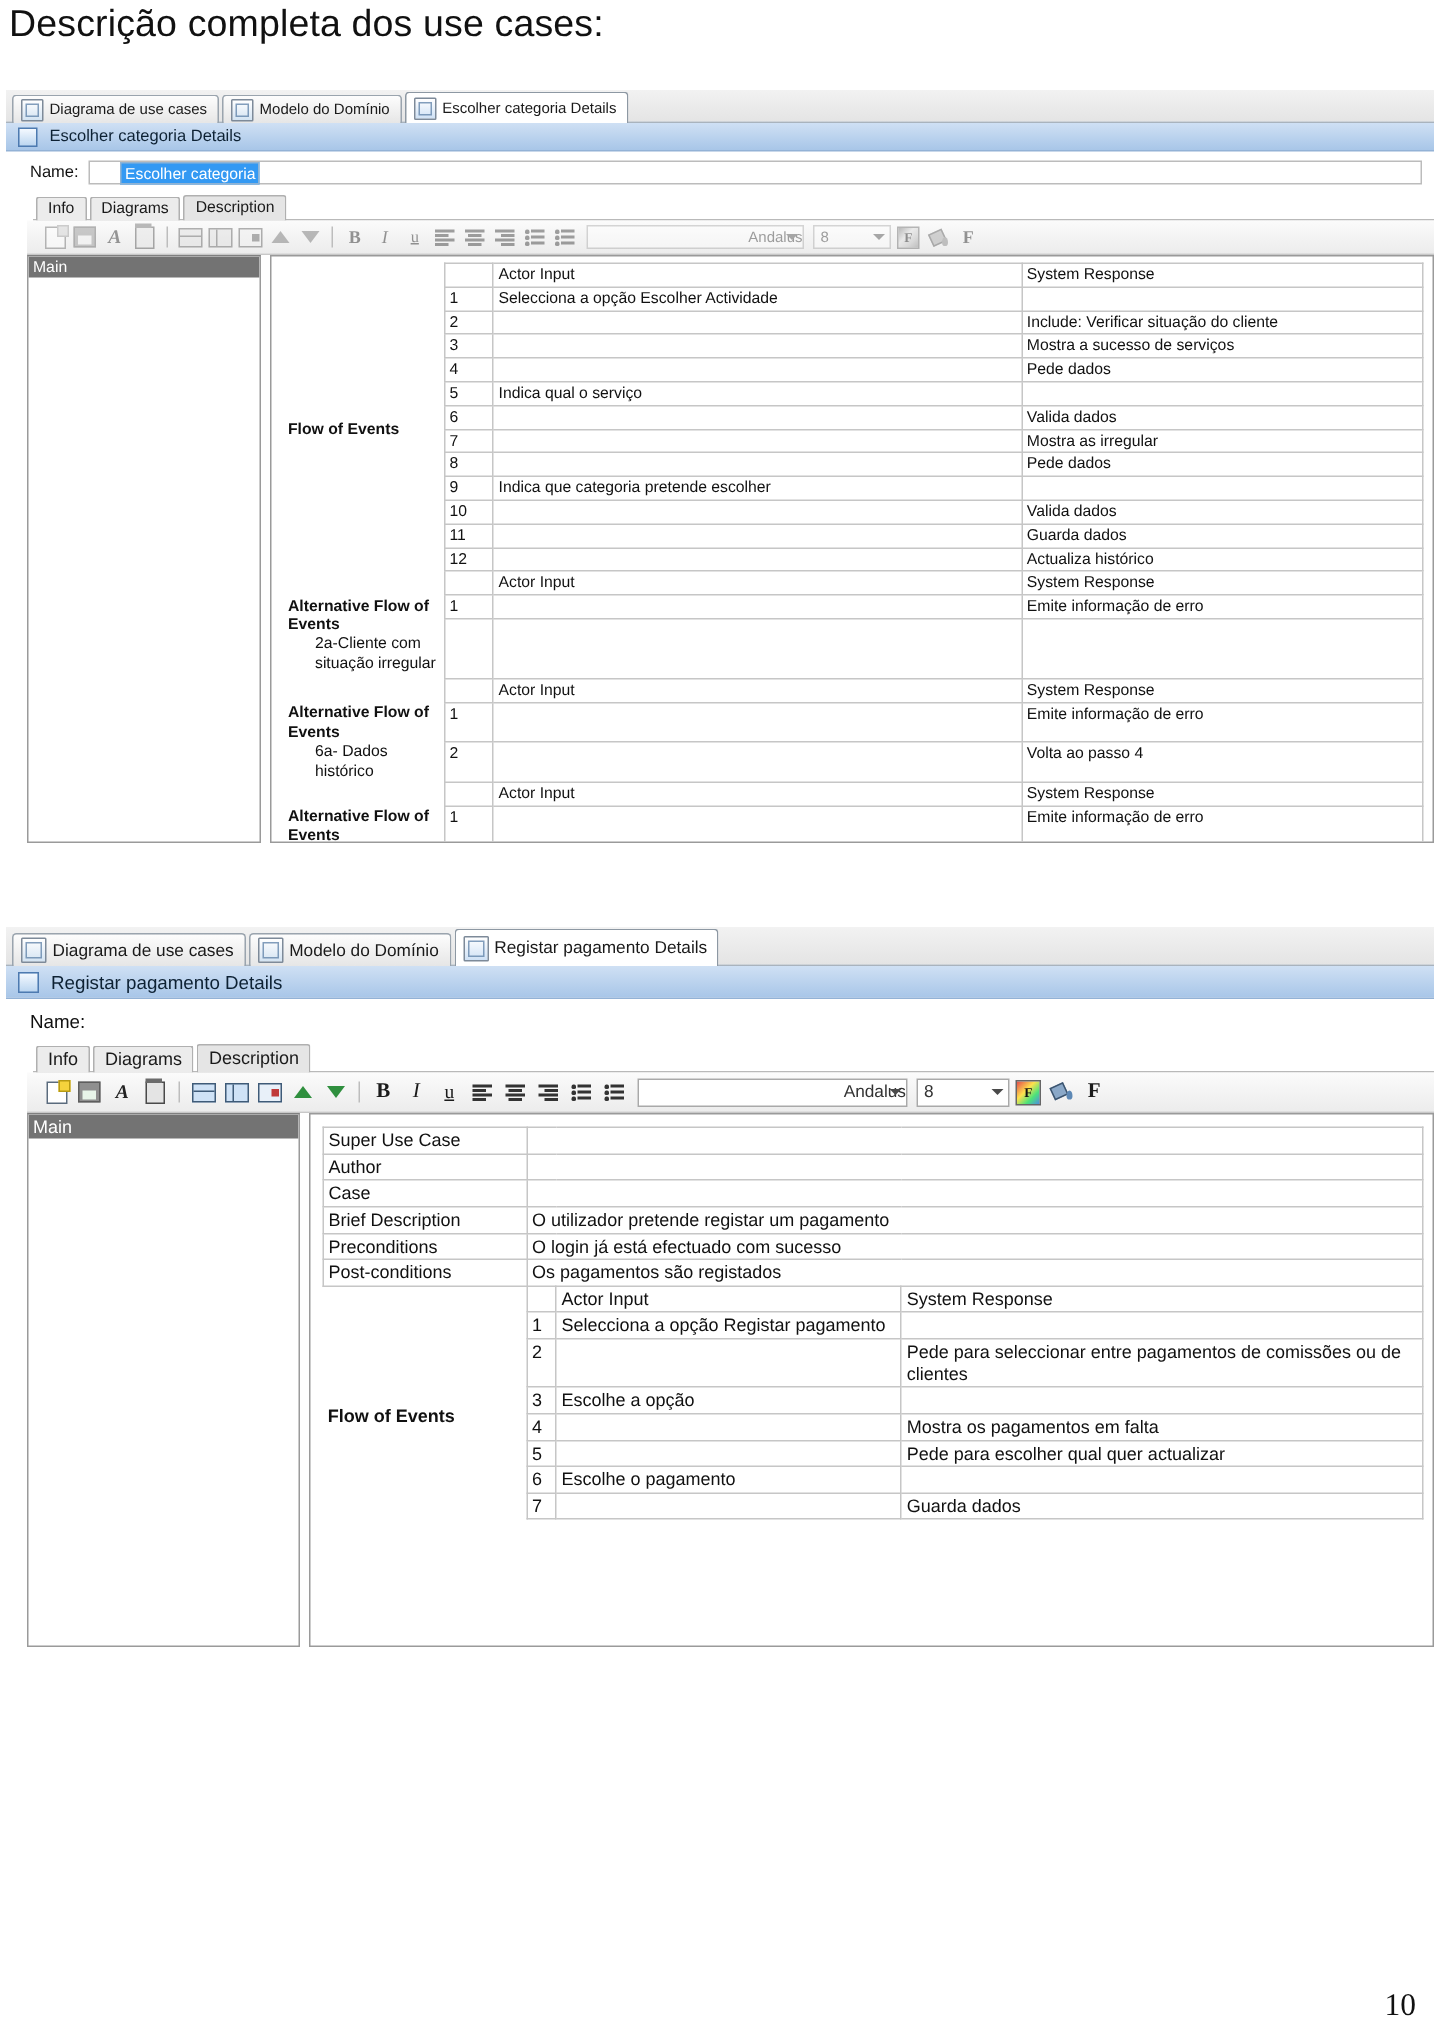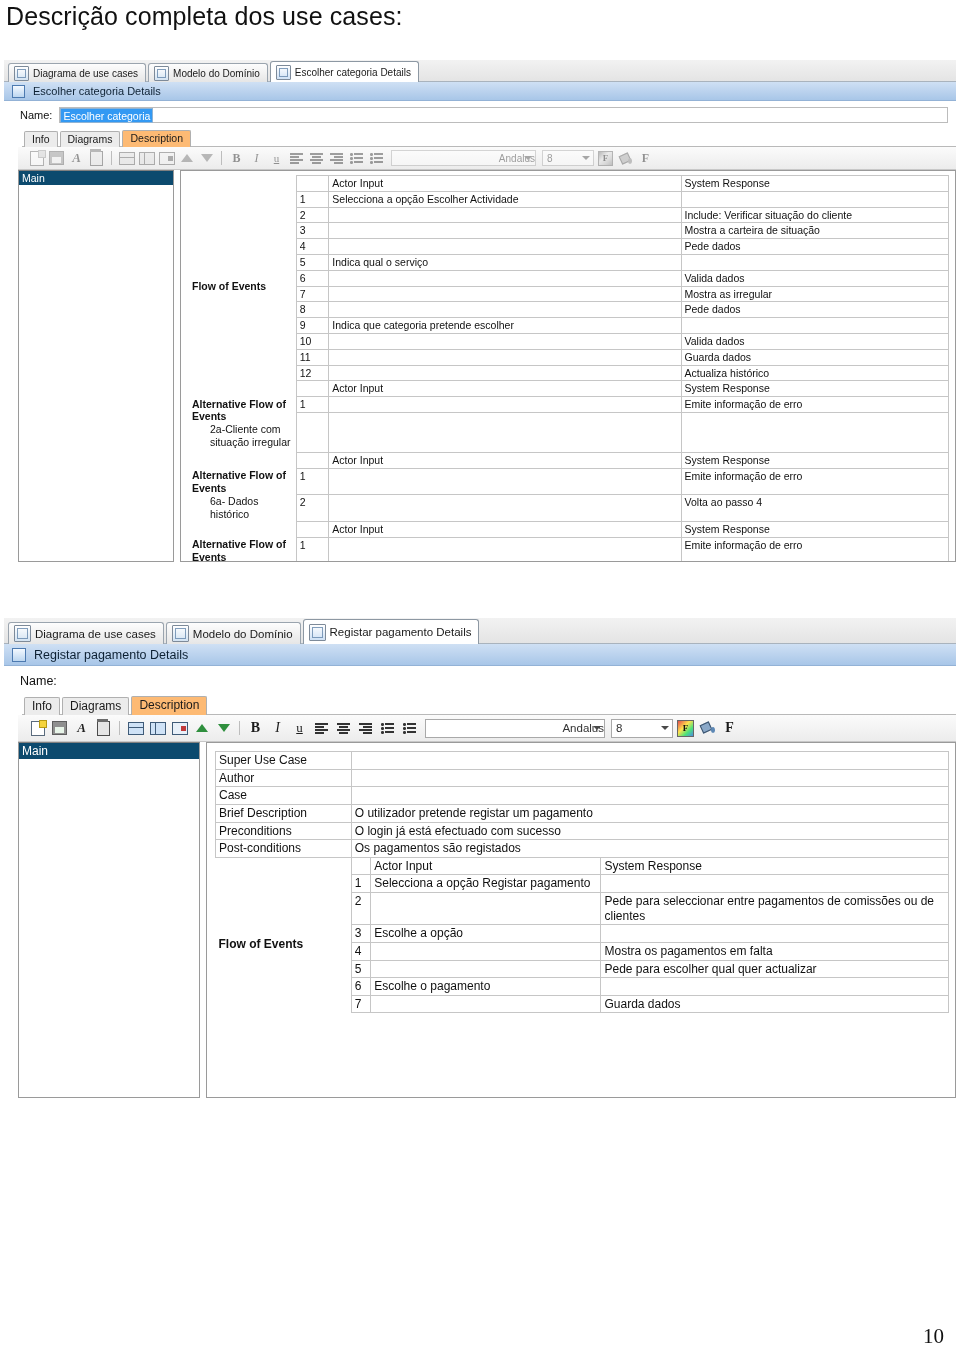--- a/index.html
+++ b/index.html
@@ -119,20 +119,21 @@
   .name-input {
     flex: 1 1 auto;
     height: 15px;
     border: 1px solid #b4b4b4;
     background: #fff;
     font-size: 10.5px;
     line-height: 15px;
     padding: 0 2px;
     box-sizing: border-box;
     color: #111;
+    margin-left: 20px;
   }
   .name-input.selected {
     background: #3399f3;
     color: #ffffff;
     border-color: #8fb3d4;
     display: inline-block;
     flex: 0 0 auto;
     min-width: 88px;
   }
   .name-input-wrap {
@@ -161,21 +162,21 @@
     border-bottom: none;
     background: #ececec;
     margin-right: 2px;
     color: #1a1a1a;
     border-radius: 2px 2px 0 0;
     position: relative;
     top: 1px;
     white-space: nowrap;
   }
   .inner-tab.active {
-    background: #fdba74;
+    background: #e5e5e5;
     padding-bottom: 3px;
     top: 1px;
     z-index: 2;
   }
 
   
   .toolbar {
     display: flex;
     align-items: center;
     gap: 3px;
@@ -263,21 +264,21 @@
     background: #fff;
     box-sizing: border-box;
     overflow: hidden;
   }
   .tree-item {
     font-size: 10.5px;
     padding: 1px 3px;
     color: #111;
   }
   .tree-item.selected {
-    background: #0c4a6e;
+    background: #737373;
     color: #ffffff;
   }
   .doc-panel {
     flex: 1 1 auto;
     margin-left: 6px;
     border: 1px solid #9a9a9a;
     background: #fff;
     box-sizing: border-box;
     overflow: hidden;
     position: relative;
@@ -533,21 +534,21 @@
               <td></td>
             </tr>
             <tr>
               <td class="num-cell">2</td>
               <td></td>
               <td><span class="bold-inline">Include</span>: Verificar situação do cliente</td>
             </tr>
             <tr>
               <td class="num-cell">3</td>
               <td></td>
-              <td>Mostra a carteira de situação</td>
+              <td>Mostra a sucesso de serviços</td>
             </tr>
             <tr>
               <td class="num-cell">4</td>
               <td></td>
               <td>Pede dados</td>
             </tr>
             <tr>
               <td class="num-cell">5</td>
               <td>Indica qual o serviço</td>
               <td></td>

